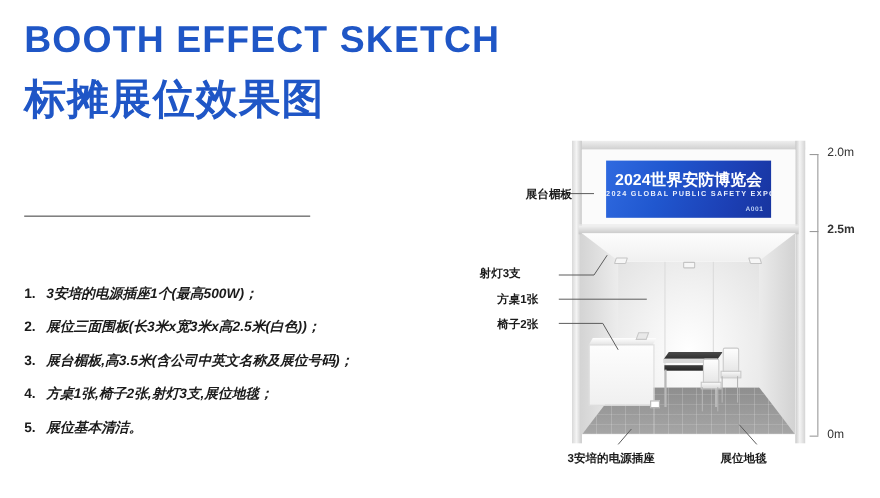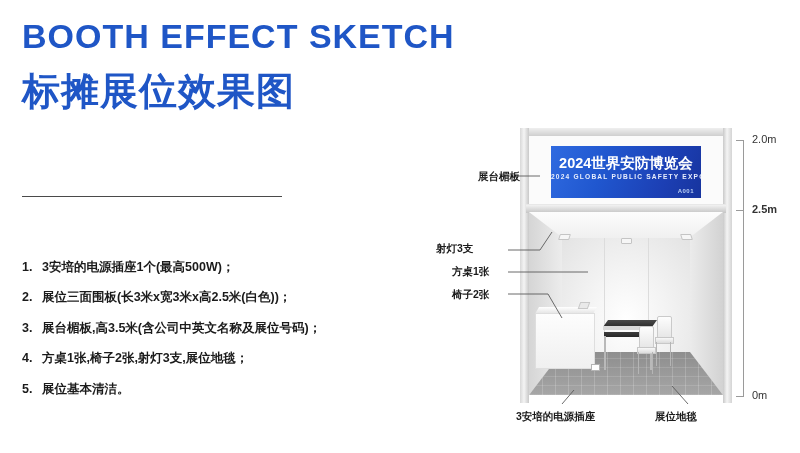--- a/index.html
+++ b/index.html
@@ -39,21 +39,21 @@
   .list{
     position:absolute;left:22px;top:260px;width:340px;
   }
   .list-item{
     display:flex;align-items:flex-start;
     margin-bottom:16px;
     font-size:12.5px;color:#1b1b1b;font-weight:bold;
     line-height:1.15;white-space:nowrap;
   }
   .li-num{width:20px;flex:0 0 20px;}
-  .li-text{flex:1 1 auto;}
+  .li-text{flex:1 1 auto;font-style:italic;}
 
   
   .booth{
     position:absolute;left:520px;top:128px;
     width:212px;height:275px;
   }
   
   .frame-left{position:absolute;left:0;top:0;width:9px;height:275px;
     background:linear-gradient(90deg,#d8d8d8,#f4f4f4 45%,#c9c9c9);}
   .frame-right{position:absolute;right:0;top:0;width:9px;height:275px;

